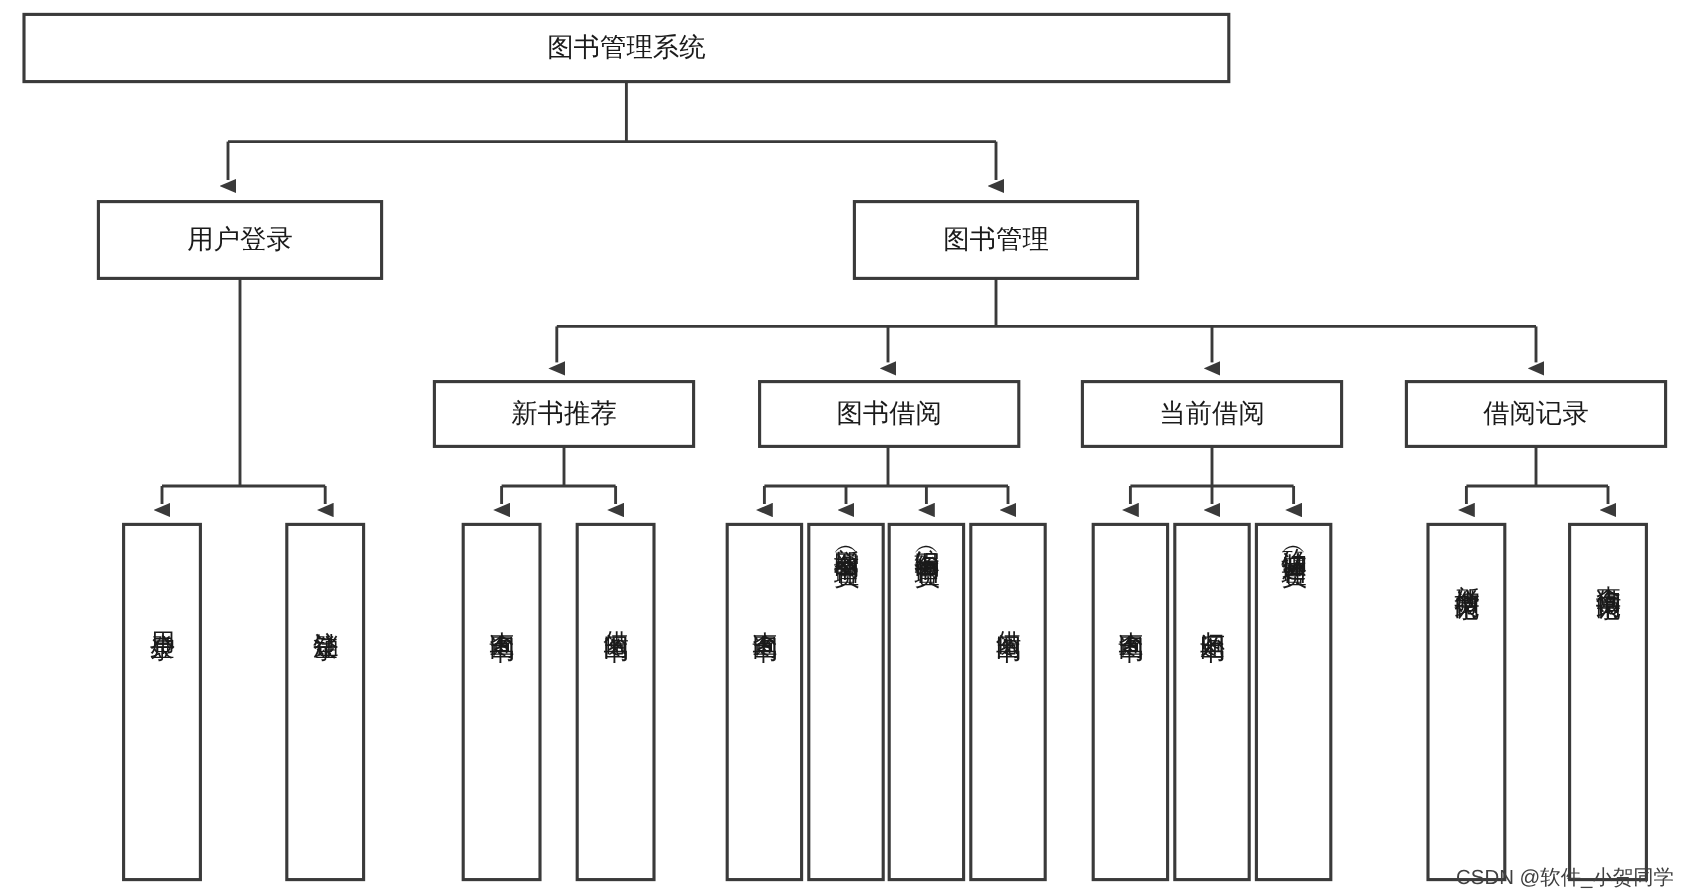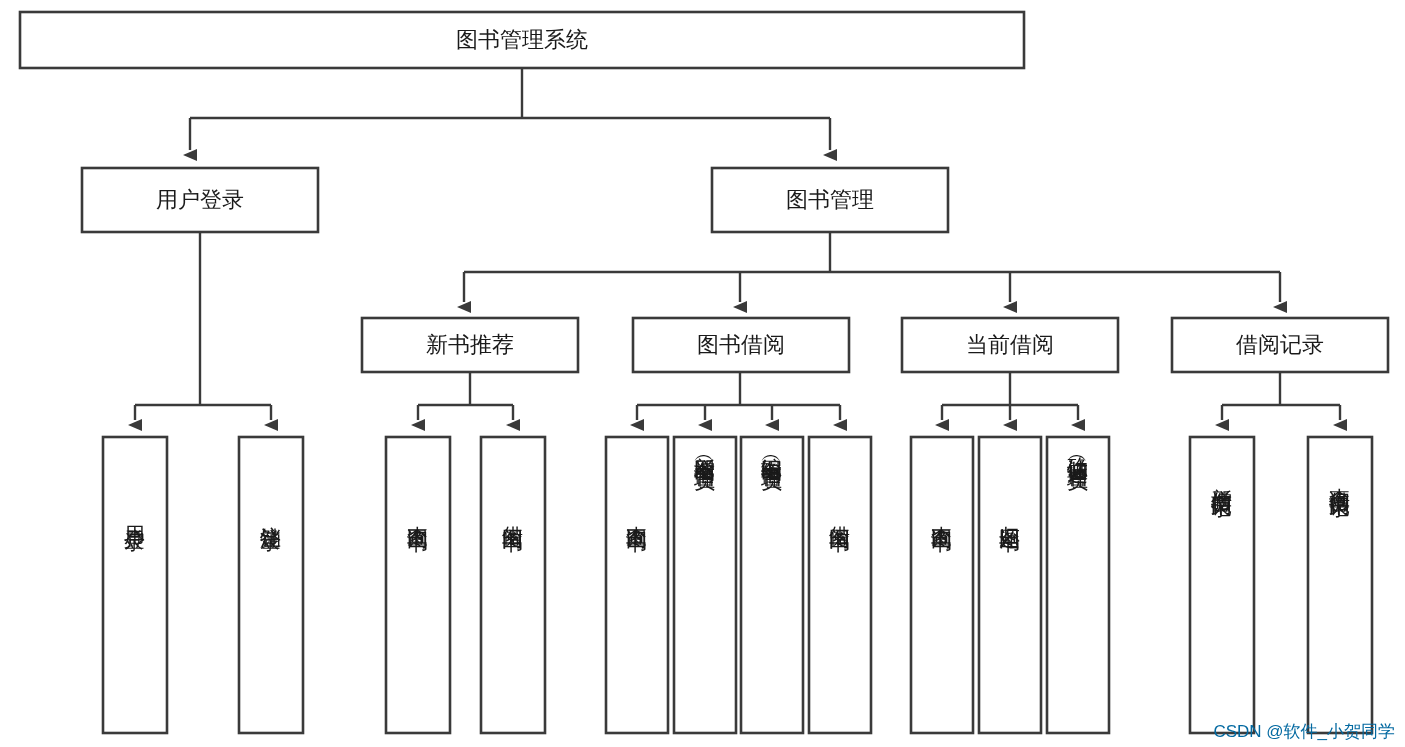--- a/index.html
+++ b/index.html
@@ -56,21 +56,21 @@
     text-orientation: upright;
     text-anchor: middle;
     letter-spacing: 2px;
   }
   .watermark {
     position: absolute;
     right: 10px;
     bottom: 4px;
     font-family: "Liberation Sans", "DejaVu Sans", sans-serif;
     font-size: 17px;
-    color: #0369a1;
+    color: #404040;
     white-space: nowrap;
     pointer-events: none;
   }
 </style>
 </head>
 <body>
 
 <div id="diagram-root">
 
   <svg class="flow" viewBox="0 0 1405 747" xmlns="http://www.w3.org/2000/svg">

